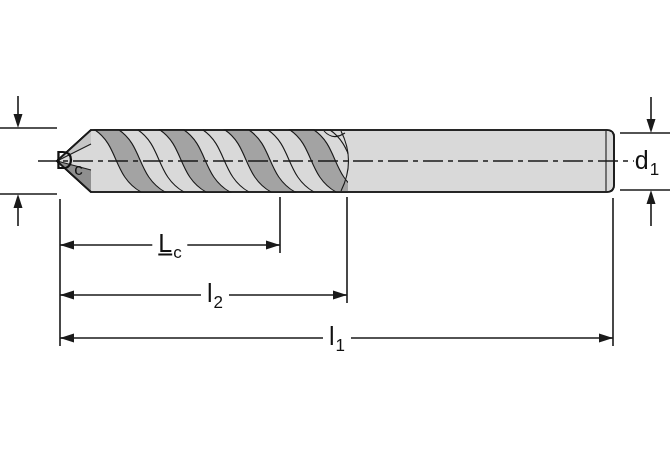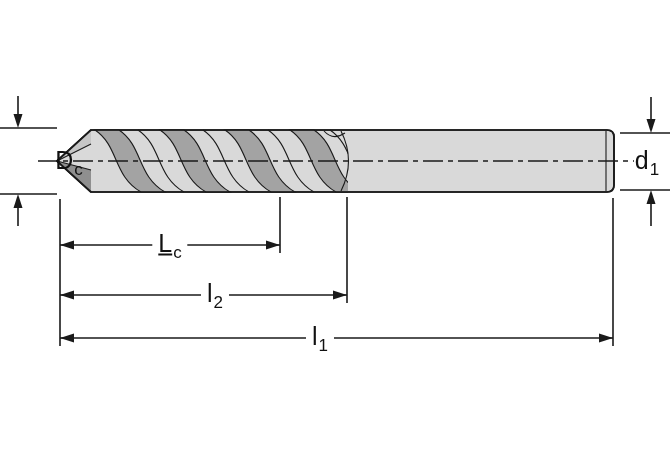--- a/index.html
+++ b/index.html
@@ -147,17 +147,17 @@
   </div>
 
   <div class="dim-label on-line" style="left:170px; top:243px;text-decoration:underline;">
     <span>L</span><span class="sub">c</span>
   </div>
 
   <div class="dim-label on-line" style="left:203px; top:293px;margin-left:12px;">
     <span>l</span><span class="sub">2</span>
   </div>
 
-  <div class="dim-label on-line" style="left:320px; top:336px;">
+  <div class="dim-label on-line" style="left:337px; top:336px;">
     <span>l</span><span class="sub">1</span>
   </div>
 
 </div>
 
 </body></html>

